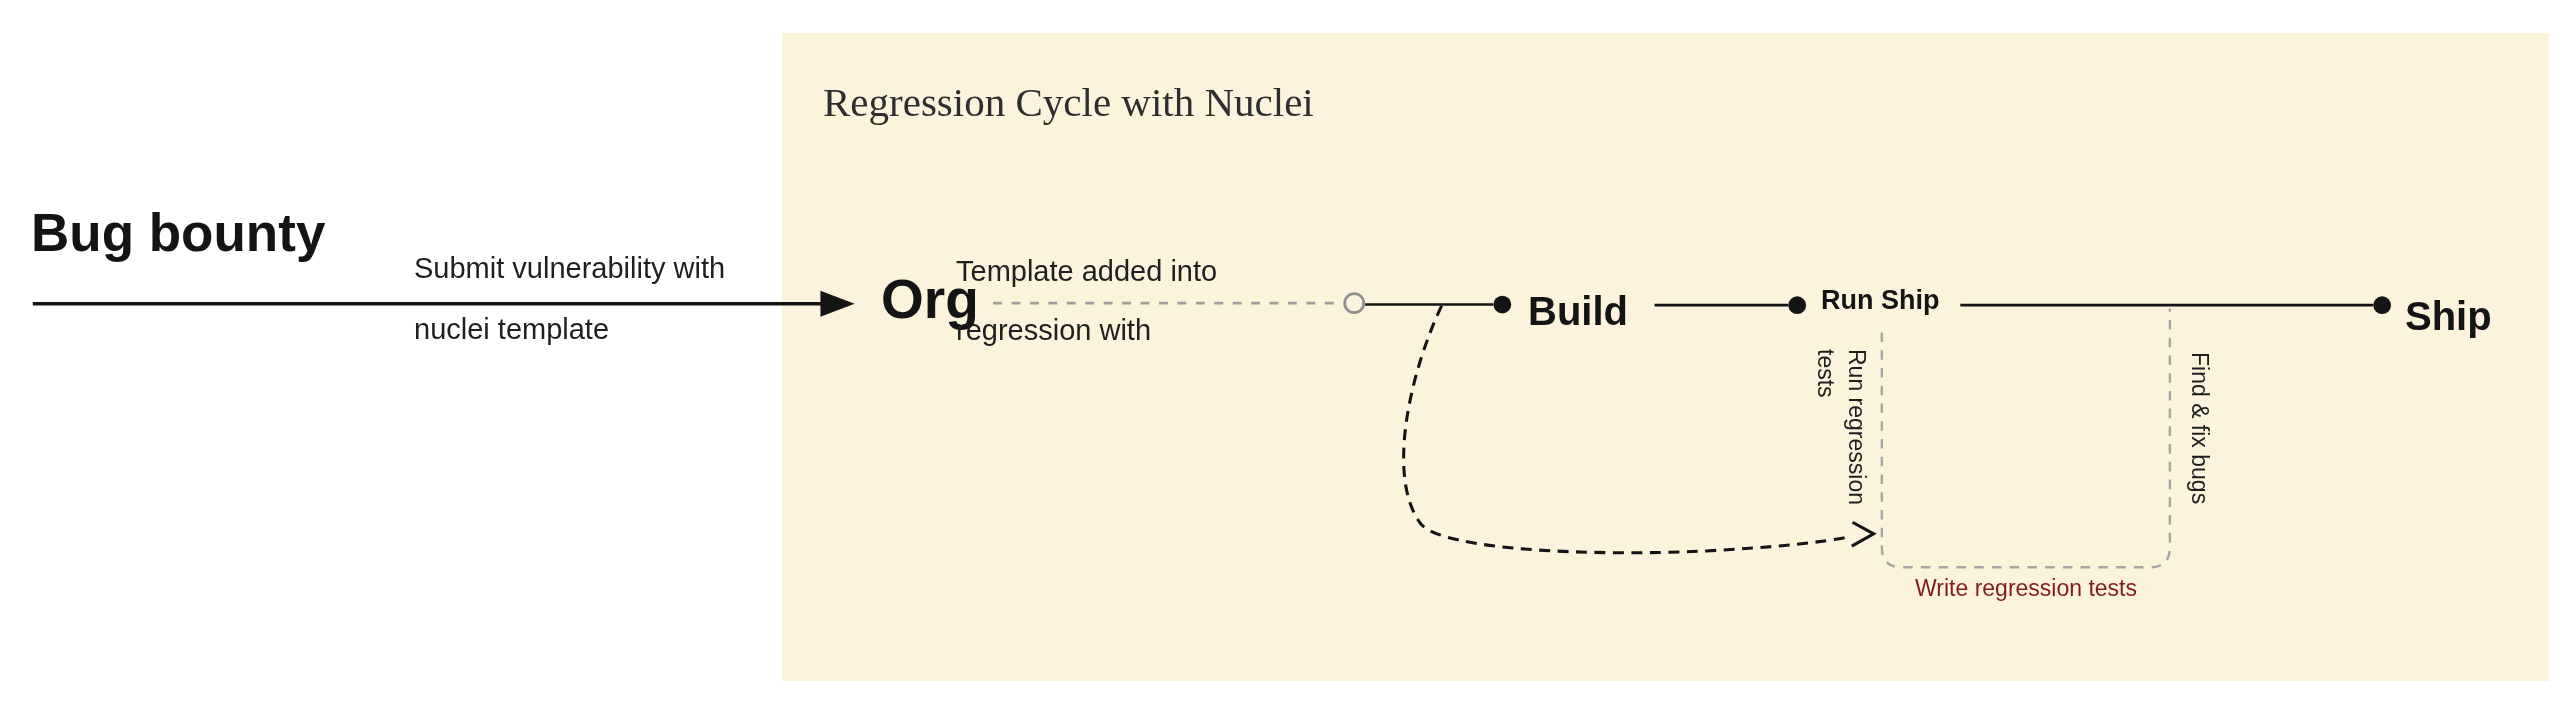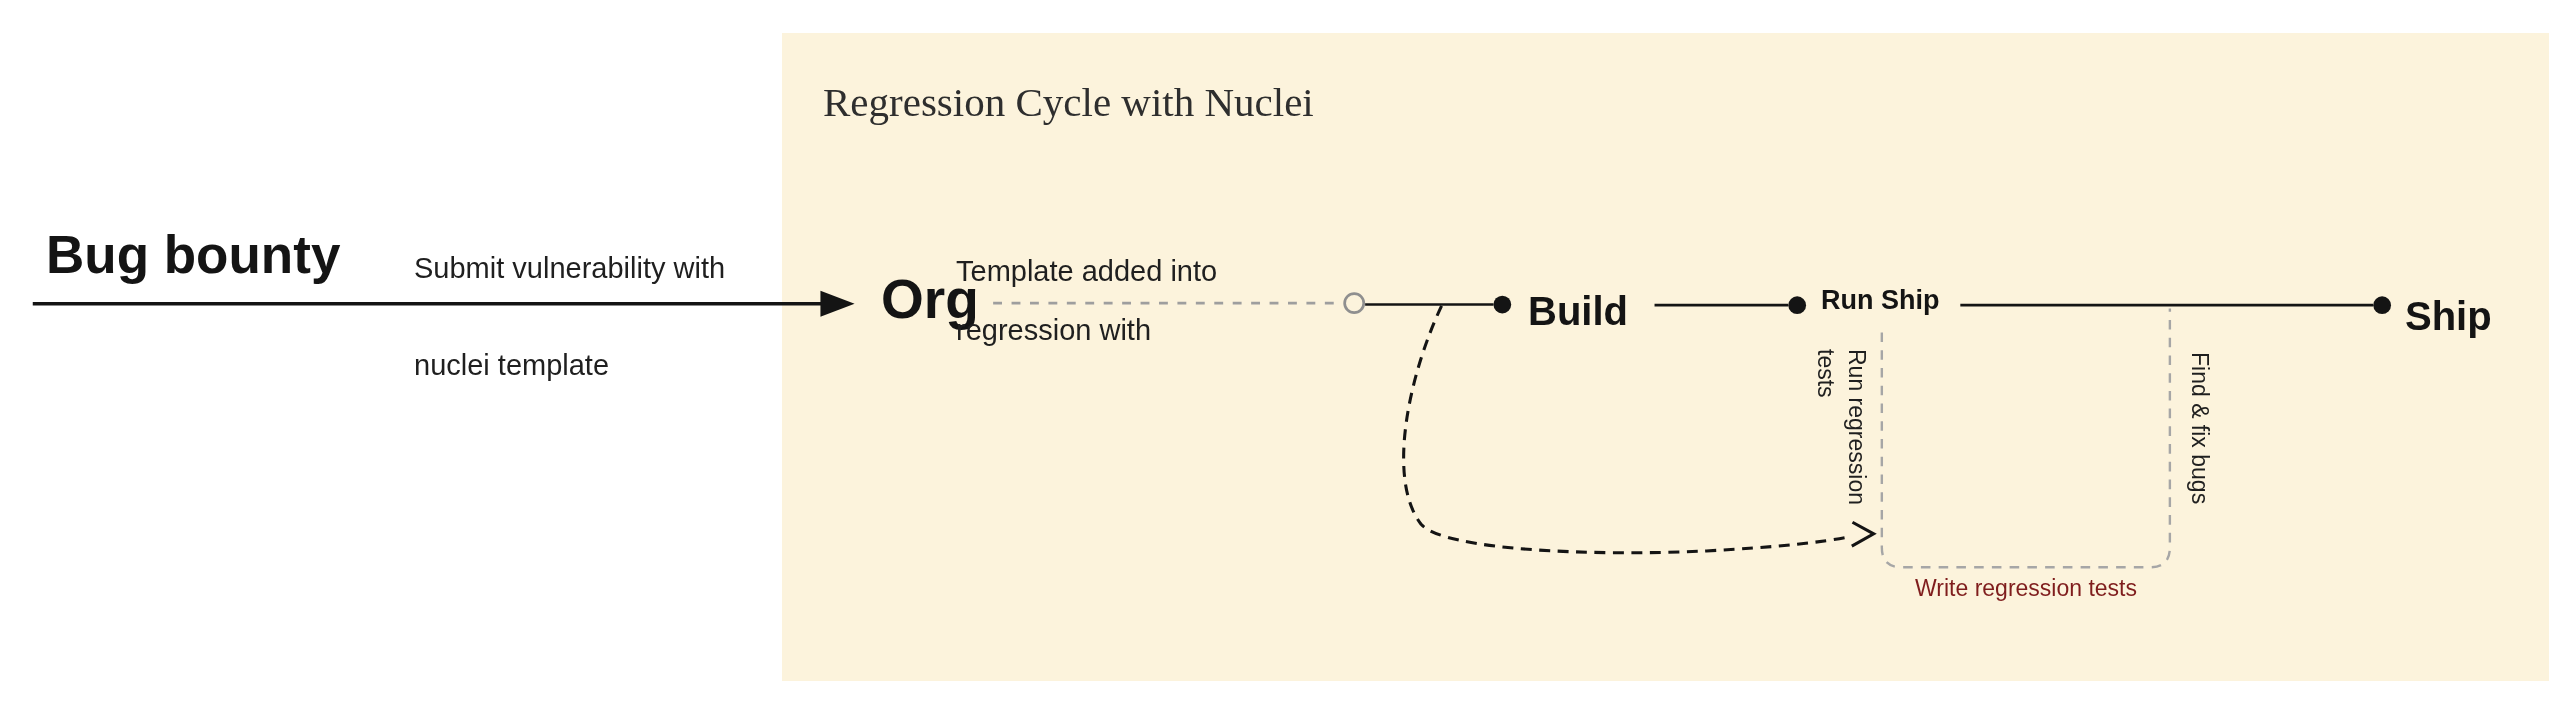--- a/index.html
+++ b/index.html
@@ -57,23 +57,23 @@
     <circle cx="2633" cy="447" r="13" class="fill-ink"></circle>
     <line x1="2872" y1="447" x2="3477" y2="447" class="stroke-ink" stroke-width="4"></line>
     <circle cx="3490" cy="447" r="13" class="fill-ink"></circle>
 
     <path d="M 2112 448 C 2066 545, 2030 700, 2082 768 C 2116 806, 2330 815, 2500 807 C 2600 802, 2672 794, 2712 786" class="stroke-ink nofill" stroke-width="4.5" stroke-dasharray="16 11"></path>
     <path d="M 2714 765 L 2745 782 L 2713 800" class="stroke-ink nofill" stroke-width="4.5"></path>
 
     <path d="M 2757 487 L 2757 802 Q 2757 831, 2786 831 L 3150 831 Q 3179 831, 3179 802 L 3179 452" class="stroke-bracket nofill" stroke-width="3.5" stroke-dasharray="14 12"></path>
   </svg>
 
-  <div class="abs actor" style="left:31px;top:228px;margin-left:15px;">Bug bounty</div>
+  <div class="abs actor" style="left:31px;top:206px;">Bug bounty</div>
   <div class="abs lbl" style="left:414px;top:254px;text-align:right;">Submit vulnerability with</div>
-  <div class="abs lbl" style="left:414px;top:315px;margin-top:36px;">nuclei template</div>
+  <div class="abs lbl" style="left:414px;top:315px;">nuclei template</div>
 
   <div class="abs title" style="left:823px;top:82px;font-family:Liberation Serif, serif;">Regression Cycle with Nuclei</div>
 
   <div class="abs node node-lg" style="left:881px;top:272px;">Org</div>
   <div class="abs lbl" style="left:956px;top:257px;">Template added into</div>
   <div class="abs lbl" style="left:956px;top:316px;">regression with</div>
 
   <div class="abs node node-md" style="left:1528px;top:275px;">Build</div>
   <div class="abs node node-sm" style="left:1821px;top:287px;">Run Ship</div>
   <div class="abs node node-md" style="left:2405px;top:280px;">Ship</div>

